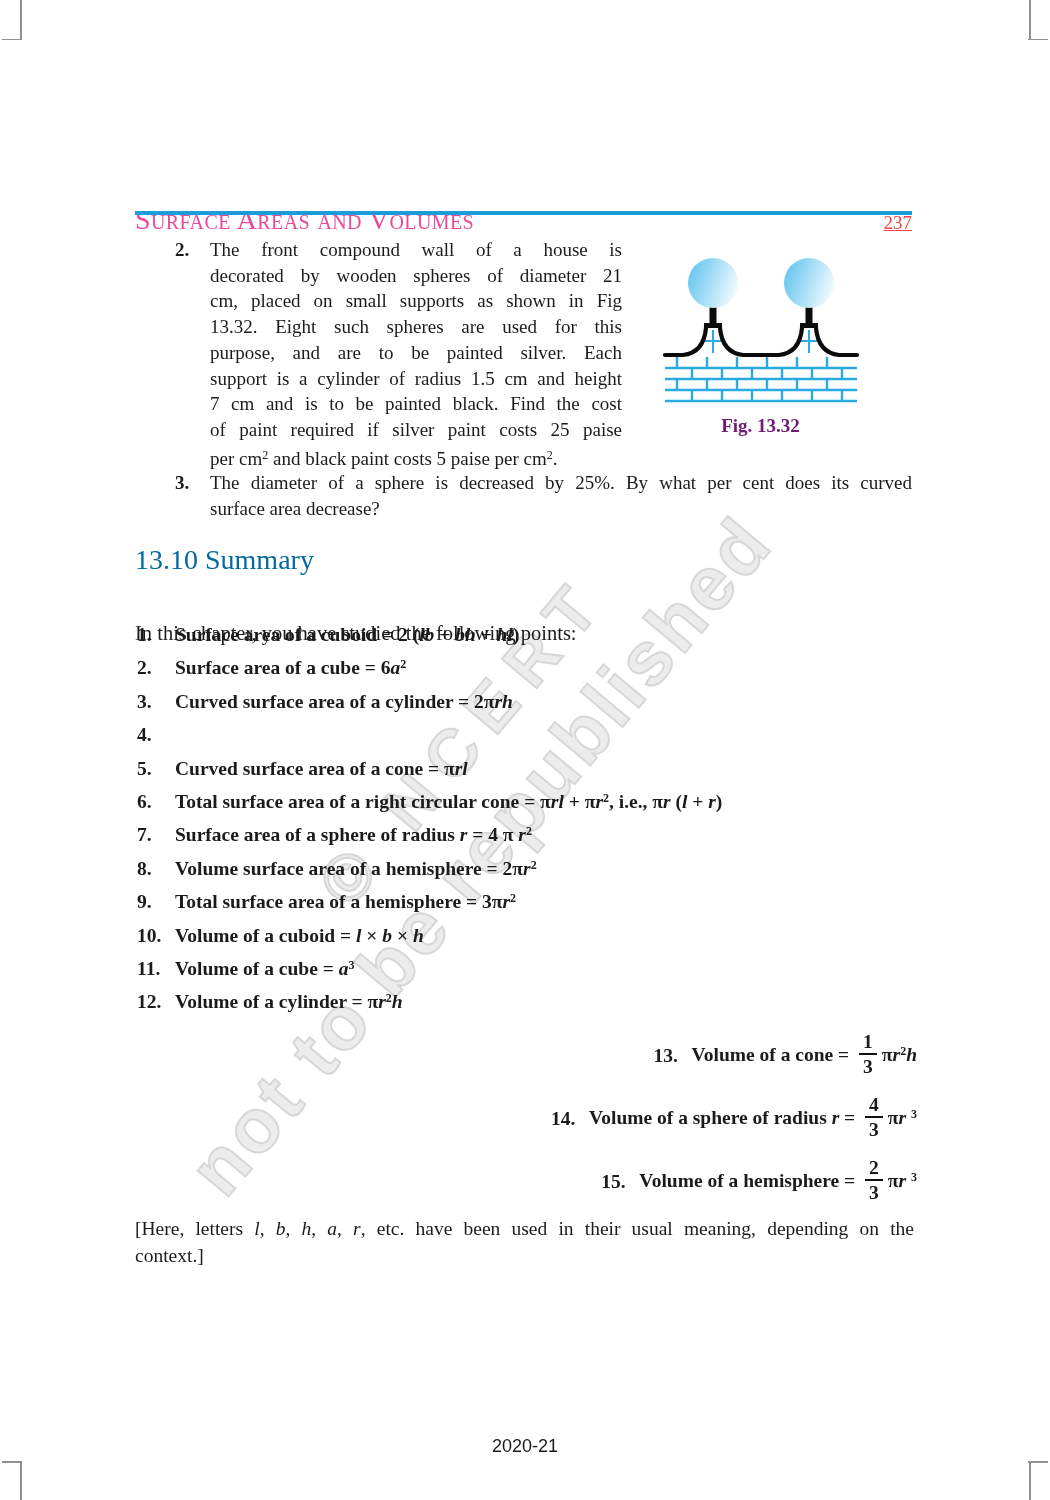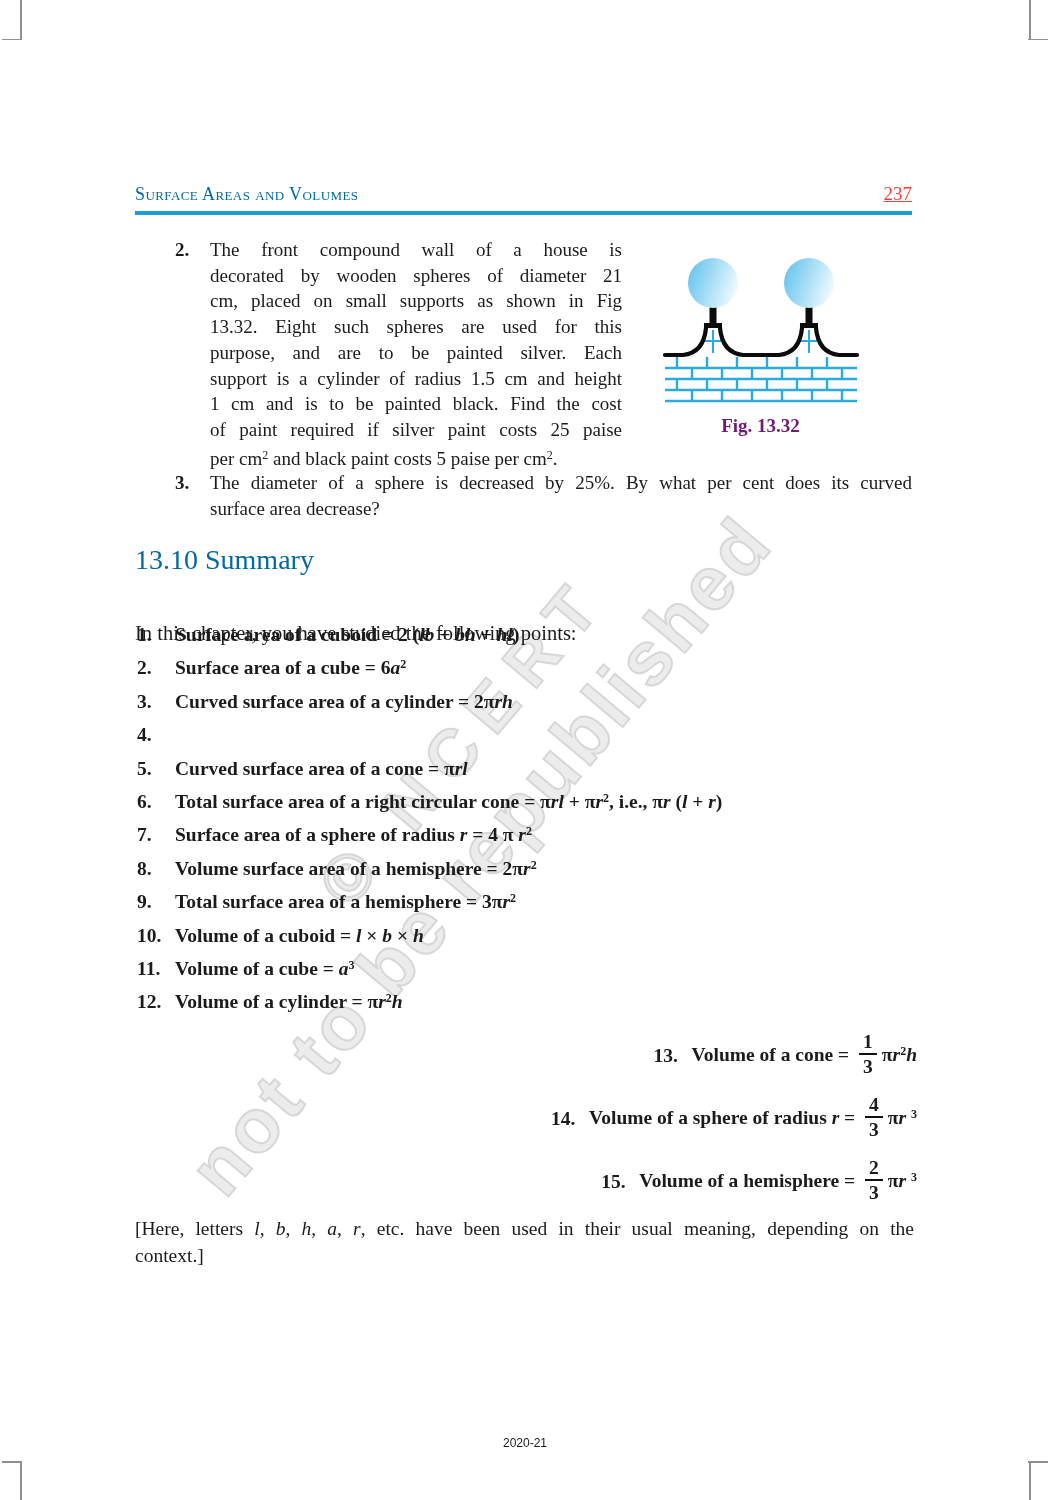--- a/index.html
+++ b/index.html
@@ -15,21 +15,21 @@
     position:absolute;z-index:0;white-space:nowrap;
     font-family:"Liberation Sans",sans-serif;font-weight:bold;
     color:#ececec;-webkit-text-stroke:2px #d7d7d7;
     transform-origin:0 50%;transform:rotate(-50deg);
   }
   #wm-ncert{left:332px;top:858px;font-size:66px;letter-spacing:16px;}
   #wm-republish{left:205px;top:1140px;font-size:76px;letter-spacing:4px;}
   
   .hdr{position:absolute;left:135px;top:183px;width:777px;z-index:2;
        display:flex;justify-content:space-between;align-items:baseline;}
-  .hdr-title{font-variant:small-caps;font-size:18px;letter-spacing:0.4px;color:#0369a1;}
+  .hdr-title{font-variant:small-caps;font-size:28px;letter-spacing:0.4px;color:#ec4899;margin-top:21px;}
   .hdr-page{font-size:19px;color:#ef4444;text-decoration:underline;}
   .hdr-rule{position:absolute;left:135px;top:211px;width:777px;height:4px;background:#1b9ed8;z-index:2;}
   
   .z{z-index:2;}
   .plines .tline{text-align:justify;text-align-last:justify;}
   .plines .tline:last-child{text-align:justify;text-align-last:left;}
   .sup{font-size:12px;vertical-align:6px;font-style:normal;}
   .i{font-style:italic;margin-top:40px;}
   
   .ex{position:absolute;display:flex;z-index:2;font-size:19px;line-height:25.7px;}
@@ -52,21 +52,21 @@
   .sum-num{width:38px;flex:none;}
   .frac{display:inline-block;vertical-align:middle;text-align:center;
     line-height:1.08;margin:0 5px 4px 5px;}
   .fnum{display:block;padding:0 4px 1px 4px;border-bottom:2.4px solid #111;}
   .fden{display:block;padding-top:1px;}
   
   #closing{position:absolute;left:135px;top:1216px;width:779px;z-index:2;
     font-size:19.5px;line-height:26.5px;}
   
   #footer{position:absolute;left:0;top:1436px;width:1050px;text-align:center;z-index:2;
-    font-family:"Liberation Sans",sans-serif;font-size:12px;color:#1b1b1b;}
+    font-family:"Liberation Sans",sans-serif;font-size:18px;color:#1b1b1b;}
 </style>
 </head>
 <body>
 
 <div class="crop" style="left:20px;top:0;width:1.5px;height:39px;"></div>
 <div class="crop" style="left:2px;top:38.5px;width:20px;height:1.5px;"></div>
 <div class="crop" style="left:1029px;top:0;width:1.5px;height:39px;"></div>
 <div class="crop" style="left:1028px;top:38.5px;width:20px;height:1.5px;"></div>
 <div class="crop" style="left:2px;top:1461px;width:20px;height:1.5px;"></div>
 <div class="crop" style="left:20px;top:1461px;width:1.5px;height:39px;"></div>
@@ -84,21 +84,21 @@
 
 <div class="ex" id="ex2">
   <span class="ex-num">2.</span>
   <div class="ex-body plines">
       <div class="tline"><span>The front compound wall of a house is</span></div>
       <div class="tline"><span>decorated by wooden spheres of diameter 21</span></div>
       <div class="tline"><span>cm, placed on small supports as shown in Fig</span></div>
       <div class="tline"><span>13.32. Eight such spheres are used for this</span></div>
       <div class="tline"><span>purpose, and are to be painted silver. Each</span></div>
       <div class="tline"><span>support is a cylinder of radius 1.5 cm and height</span></div>
-      <div class="tline"><span>1 cm and is to be painted black. Find the cost</span></div>
+      <div class="tline"><span>7 cm and is to be painted black. Find the cost</span></div>
       <div class="tline"><span>of paint required if silver paint costs 25 paise</span></div>
       <div class="tline"><span>per cm</span><span class="sup">2</span><span> and black paint costs 5 paise per cm</span><span class="sup">2</span><span>.</span></div>
     </div>
 </div>
 
 <div id="figure">
   <svg width="200" height="150" viewBox="0 0 200 150">
     <defs>
       <linearGradient id="sphg" x1="0%" y1="25%" x2="98%" y2="60%">
         <stop offset="0%" stop-color="#66c4ec"></stop>

